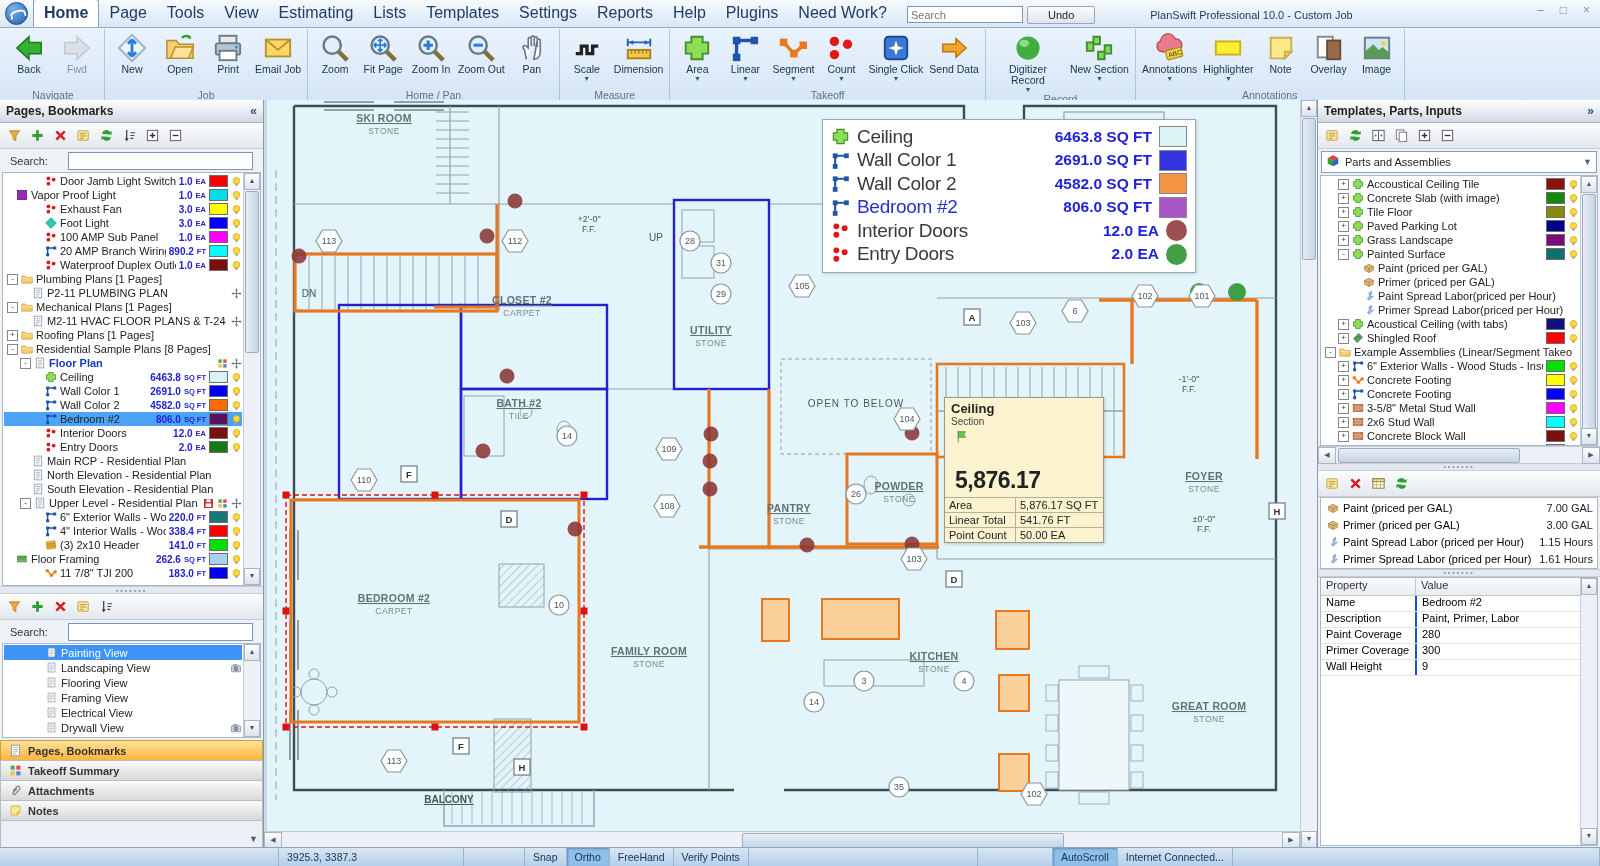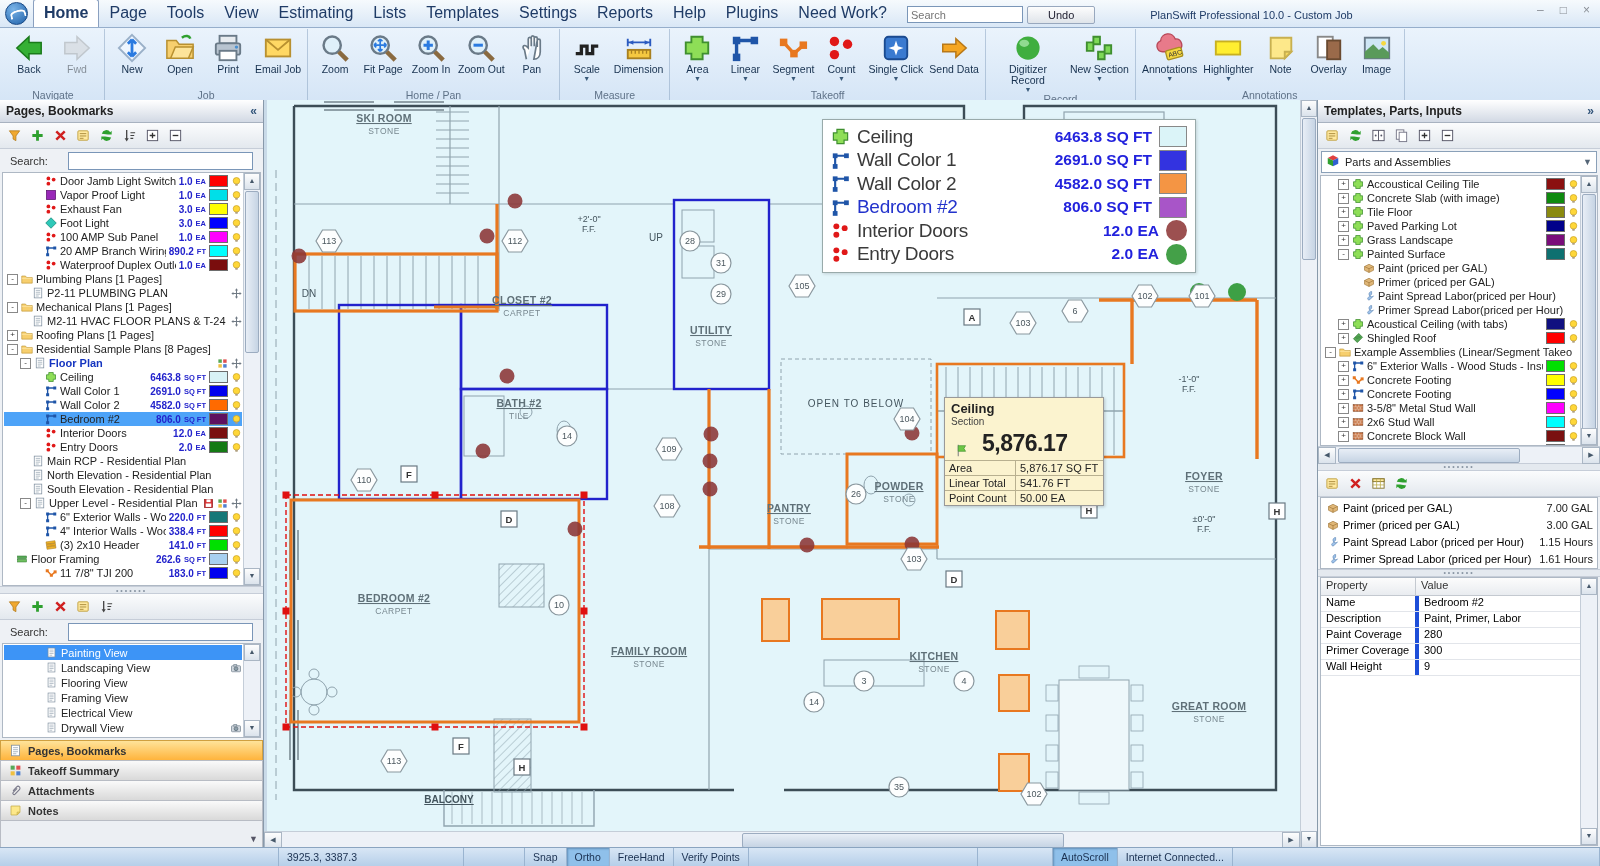--- a/index.html
+++ b/index.html
@@ -102,42 +102,42 @@
   .leg-label{font-size:19px;color:#3a3a3a;letter-spacing:-.3px;}
   .leg-label.blu{color:#2333cc;}
   .leg-val{margin-left:auto;font-weight:bold;font-size:15.5px;color:#2222dd;white-space:nowrap;}
   .leg-sw{width:26px;height:19px;border:1px solid #888;flex:none;}
   .leg-sw.circ{width:21px;height:21px;border-radius:50%;border:none;}
   
   .tip{position:absolute;left:680px;top:297px;width:158px;background:#fbf3cf;border:1px solid #999;
     box-shadow:1px 1px 3px rgba(0,0,0,.2);font-size:11px;color:#222;}
   .tip .t1{font-weight:bold;font-size:13px;padding:3px 6px 0;}
   .tip .t2{font-size:10px;color:#444;padding:0 6px 2px;}
-  .tip .big{display:flex;align-items:flex-end;gap:14px;padding:1px 6px 3px 10px;}
+  .tip .big{display:flex;align-items:flex-start;gap:24px;padding:1px 6px 3px 10px;flex-direction:column;}
   .tip .big b{font-size:23px;letter-spacing:-.5px;}
   .tip table{border-collapse:collapse;width:100%;}
   .tip td{border-top:1px solid #b8b090;padding:1px 4px;font-size:11px;}
   .tip td:first-child{border-right:1px solid #b8b090;width:62px;}
   
   .combo{height:20px;margin:2px 3px;border:1px solid #8aa0b8;background:#fff;display:flex;
     align-items:center;gap:5px;padding:0 4px;font-size:11px;color:#222;}
   .combo .dda{margin-left:auto;color:#567;font-size:9px;}
   .parts{background:#fff;border:1px solid #aeb8c4;margin:0 2px;font-size:11px;padding:2px 2px 0 6px;}
   .prow{height:17px;display:flex;align-items:center;gap:4px;white-space:nowrap;overflow:hidden;}
   .prow .lbl{flex:1;overflow:hidden;}
   .prow .pv{color:#222;padding-right:2px;}
   .props{flex:1;background:#fff;border:1px solid #aeb8c4;margin:0 2px 2px;font-size:11px;position:relative;
     padding-right:17px;overflow:hidden;}
   .prhead{display:flex;height:17px;border-bottom:1px solid #c4c9d0;background:linear-gradient(#fcfcfc,#e9ecf0);
     font-size:11px;color:#333;}
   .prhead div{padding:1px 5px;}
   .prhead div:first-child{width:84px;border-right:1px solid #c4c9d0;}
   .prr{display:flex;height:15px;border-bottom:1px solid #e2e5ea;}
   .prr div{padding:0 5px;white-space:nowrap;overflow:hidden;}
-  .prr div:first-child{width:84px;border-right:4px solid #1d4ed8;flex:none;}
+  .prr div:first-child{width:84px;border-right:2px solid #1d4ed8;flex:none;}
   
   .status{position:absolute;left:0;right:0;bottom:0;height:18px;display:flex;align-items:stretch;
     background:linear-gradient(#d8e6f5,#b6cfe9);border-top:1px solid #8aa4c0;font-size:10.5px;color:#1a3050;}
   .seg{display:flex;align-items:center;padding:0 8px;border-right:1px solid #9ab4d0;white-space:nowrap;overflow:hidden;}
   .seg.active{background:#8fc0ea;box-shadow:inset 1px 1px 2px rgba(30,70,110,.4);}
   .seg.fill{flex:1;}
 </style>
 </head>
 <body>
 
@@ -548,21 +548,21 @@
             <span class="val">1.0</span>
             <span class="unit">EA</span>
             <span class="sw" style="background:#ff0000"></span>
             <span class="tic">
               <svg width="11" height="11" viewBox="0 0 16 16" style="flex:none">
                 <circle cx="8" cy="7" r="4.8" fill="#ffd738" stroke="#c8a020"></circle>
                 <rect x="6" y="11.2" width="4" height="3" rx="1" fill="#b0a080"></rect>
               </svg>
             </span>
           </div>
-          <div class="trow" style="padding-left:29px">
+          <div class="trow" style="">
             <span class="expsp"></span>
             <svg width="12" height="12" viewBox="0 0 16 16" style="flex:none">
               <rect x="2" y="2" width="12" height="12" fill="#9928b8" stroke="#5a1070"></rect>
             </svg>
             <span class="lbl">Vapor Proof Light</span>
             <span class="val">1.0</span>
             <span class="unit">EA</span>
             <span class="sw" style="background:#00dfe8"></span>
             <span class="tic">
               <svg width="11" height="11" viewBox="0 0 16 16" style="flex:none">

